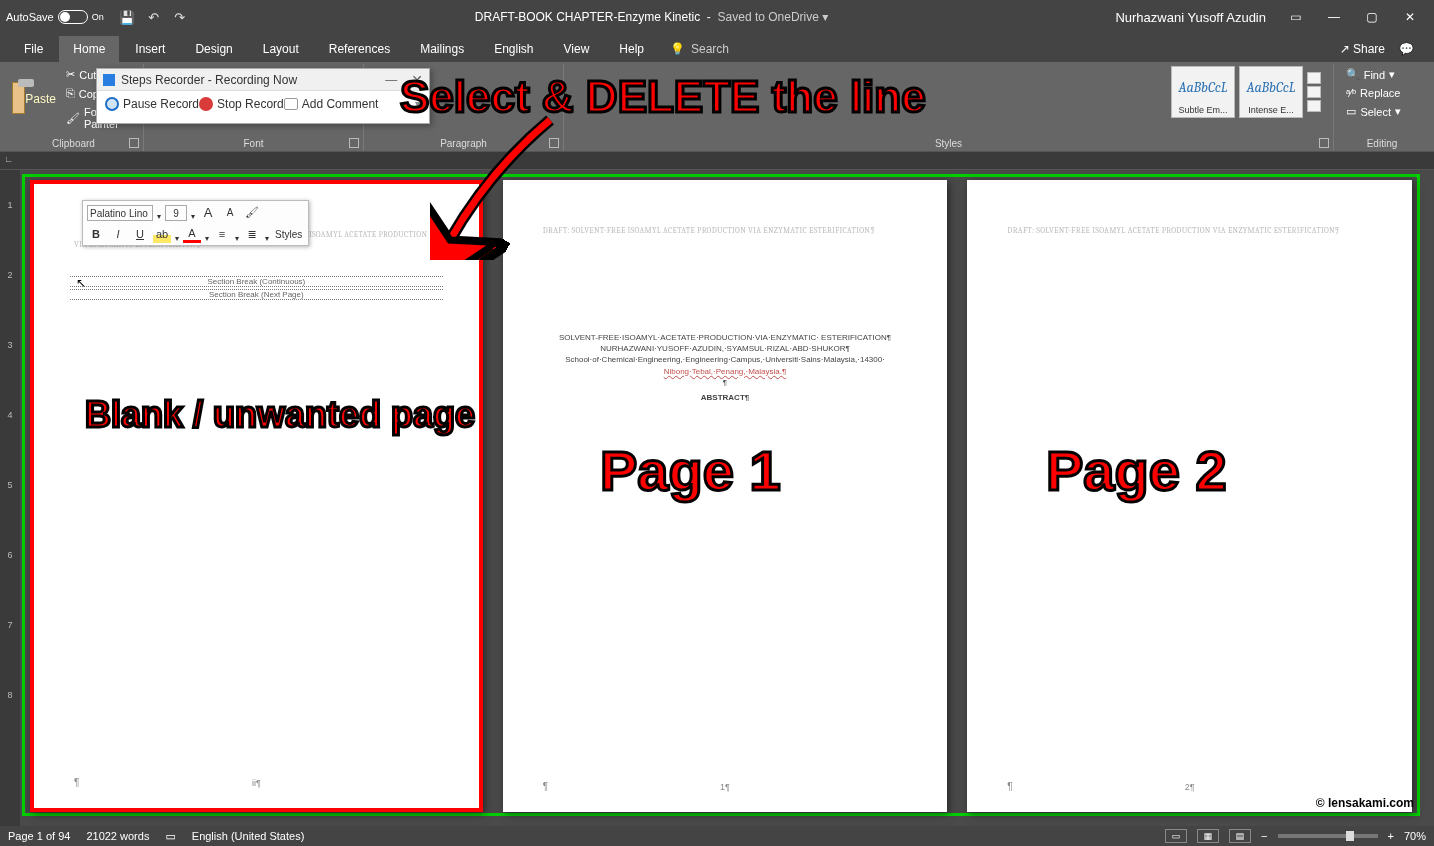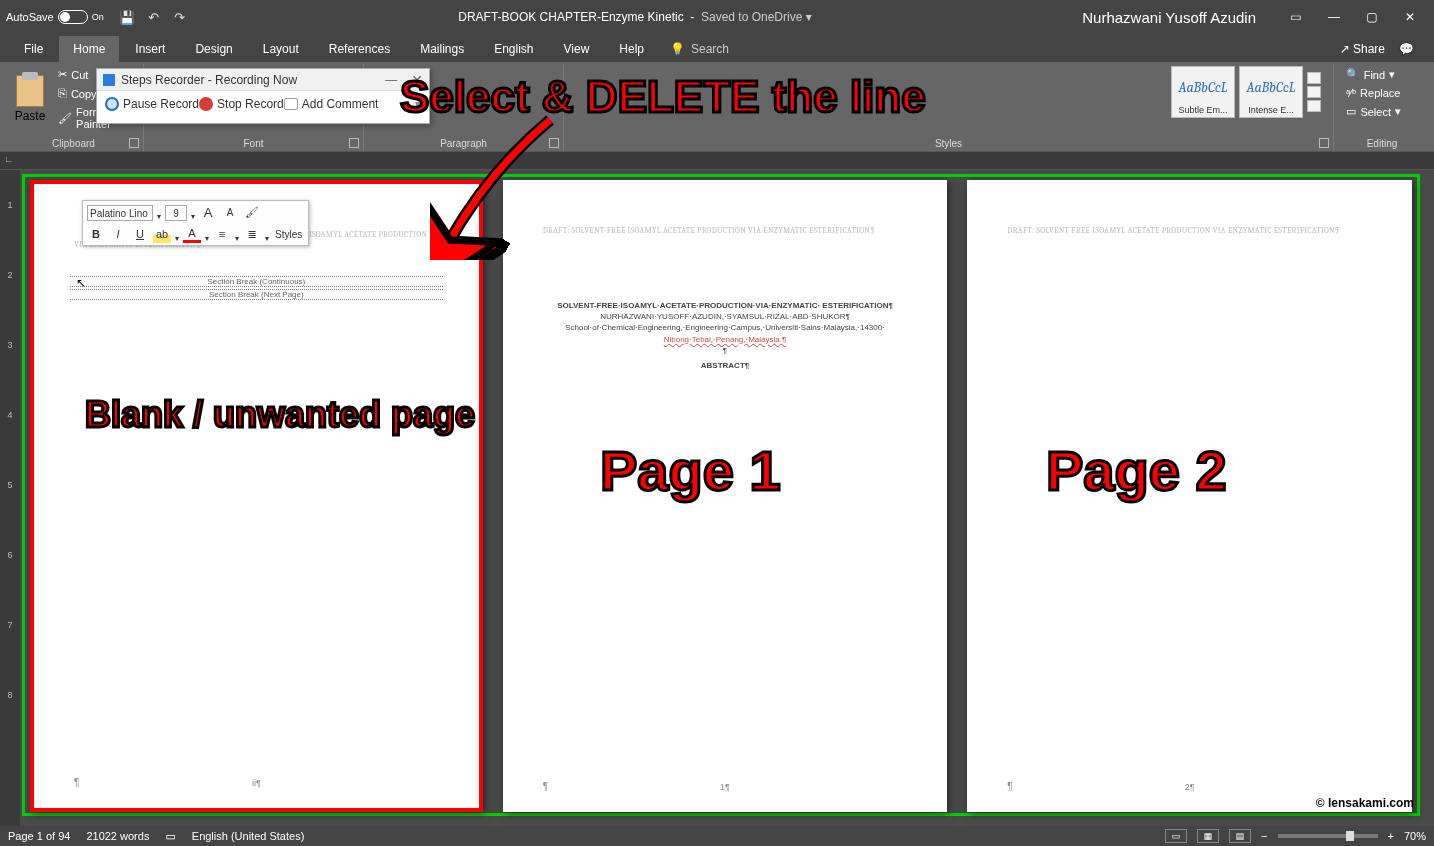--- a/index.html
+++ b/index.html
@@ -7,38 +7,38 @@
 
 
 .titlebar { height: 34px; background: #444; display: flex; align-items: center; padding: 0 6px; }
 .titlebar .autosave { display: flex; align-items: center; gap: 4px; font-size: 11px; margin-right: 8px; }
 .titlebar .toggle { width: 30px; height: 14px; border: 1px solid #fff; border-radius: 8px; position: relative; background: #444; }
 .titlebar .toggle::after { content: ""; width: 10px; height: 10px; background: #fff; border-radius: 50%; position: absolute; left: 1px; top: 1px; }
 .titlebar .qat { display: flex; gap: 10px; margin-left: 8px; }
 .titlebar .qat-icon { width: 16px; height: 16px; display: flex; align-items: center; justify-content: center; font-size: 13px; color: #ddd; }
 .titlebar .doc-title { flex: 1; text-align: center; font-size: 12px; color: #fff; }
 .titlebar .doc-title .saved { color: #ccc; }
-.titlebar .user { font-size: 15px; margin-right: 22px; }
+.titlebar .user { font-size: 13px; margin-right: 12px; }
 .titlebar .winbtns { display: flex; gap: 2px; }
 .titlebar .winbtn { width: 36px; height: 24px; display: flex; align-items: center; justify-content: center; font-size: 12px; }
 
 
 .tabs { height: 28px; background: #444; display: flex; align-items: flex-end; padding: 0 10px; gap: 2px; }
 .tab { padding: 6px 14px 6px; font-size: 12px; color: #fff; cursor: pointer; }
 .tab.active { background: #666; }
 .tabs .search { margin-left: 10px; display: flex; align-items: center; gap: 6px; color: #ccc; font-size: 12px; padding-bottom: 6px; }
 .tabs .right { margin-left: auto; display: flex; align-items: center; gap: 14px; color: #fff; font-size: 12px; padding-bottom: 6px; padding-right: 10px; }
 
 
 .ribbon { height: 90px; background: #666; display: flex; align-items: stretch; position: relative; padding: 2px 4px 0; gap: 0; border-bottom: 1px solid #555; }
 .group { border-right: 1px solid #7a7a7a; padding: 2px 8px 2px; display: flex; flex-direction: column; justify-content: space-between; position: relative; }
 .group-label { font-size: 10px; color: #ddd; text-align: center; padding-top: 2px; }
 .g-row { display: flex; align-items: center; gap: 6px; }
 .rbtn { color: #fff; font-size: 11px; display: flex; align-items: center; gap: 4px; padding: 2px 4px; }
-.paste { display: flex; flex-direction: column; align-items: center; width: 44px; color: #000000; }
+.paste { display: flex; flex-direction: row; align-items: center; width: 44px; color: #fef9c3; }
 .paste .icon { width: 28px; height: 32px; background: #e9c28a; border: 1px solid #a67c2e; position: relative; margin-bottom: 2px; }
 .paste .icon::before { content:""; position:absolute; left:5px; top:-4px; width:16px; height:8px; background:#bbb; border-radius:2px; }
 .styles-gallery { display: flex; gap: 4px; }
 .style-chip { width: 64px; height: 52px; background: #f2f2f2; color: #333; font-size: 9px; display: flex; flex-direction: column; justify-content: flex-end; align-items: center; border: 1px solid #bbb; padding: 2px; }
 .style-chip .preview { font-family: Cambria, serif; font-size: 14px; color: #333; flex: 1; display:flex; align-items:center; }
 .style-chip.accent .preview { color: #2e74b5; font-style: italic; }
 .editgrp { display:flex; flex-direction:column; gap:2px; }
 
 
 .recorder { position: absolute; left: 72px; top: 68px; width: 334px; height: 56px; background: #fff; border: 1px solid #aaa; box-shadow: 2px 2px 6px rgba(0,0,0,.3); color: #333; font-size: 12px; z-index: 50; margin-left: 24px; }
@@ -59,21 +59,21 @@
 
 .docarea { position: absolute; left: 0; top: 170px; right: 0; bottom: 20px; background: #4a4a4a; overflow: hidden; }
 .vruler { position:absolute; left:0; top:0; bottom:0; width:20px; background:#3a3a3a; color:#bbb; font-size:9px; display:flex; flex-direction:column; align-items:center; padding-top:30px; gap:60px; }
 .greenbox { position:absolute; left:22px; top:4px; right:14px; bottom:10px; border:3px solid #00d000; }
 .pages { position:absolute; left:30px; top:10px; right:22px; bottom:14px; display:flex; gap:20px; }
 .page { background:#fff; flex:1; box-shadow: 2px 2px 8px rgba(0,0,0,.5); position:relative; color:#444; font-size:8px; padding: 46px 36px 20px; }
 .page .header { color:#bcbcbc; font-size:8px; font-family: Cambria, serif; letter-spacing:.3px; position:absolute; top:46px; left:40px; right:40px; line-height:1.3; }
 .page .footer { position:absolute; bottom:20px; left:50%; transform:translateX(-50%); color:#888; font-size:9px; }
 .page .pilcrow-left { position:absolute; bottom:20px; left:40px; color:#888; font-size:10px; }
 .page1 .body { margin-top: 40px; text-align:center; font-family: "Palatino Linotype", serif; font-size:8px; line-height:1.4; }
-.page1 .body .title { font-weight:bold; }
+.page1 .body .title { font-weight:normal;margin-top:32px; }
 .page1 .body .abstract { font-weight:bold; margin-top:4px; }
 .page1 .body .red { color:#c0504d; text-decoration: underline wavy #c0504d; }
 .redbox { border:4px solid red; }
 
 
 .sbreak { border-top:1px dotted #777; border-bottom:1px dotted #777; font-size:8px; color:#666; text-align:center; margin:0 0 2px; padding:0; }
 
 
 .minitoolbar { position:absolute; top:16px; left:48px; background:#fdfdfd; border:1px solid #bbb; box-shadow:1px 1px 4px rgba(0,0,0,.3); font-size:11px; color:#333; z-index:30; }
 .minitoolbar .mrow { display:flex; align-items:flex-end; gap:4px; padding:2px 4px; }

